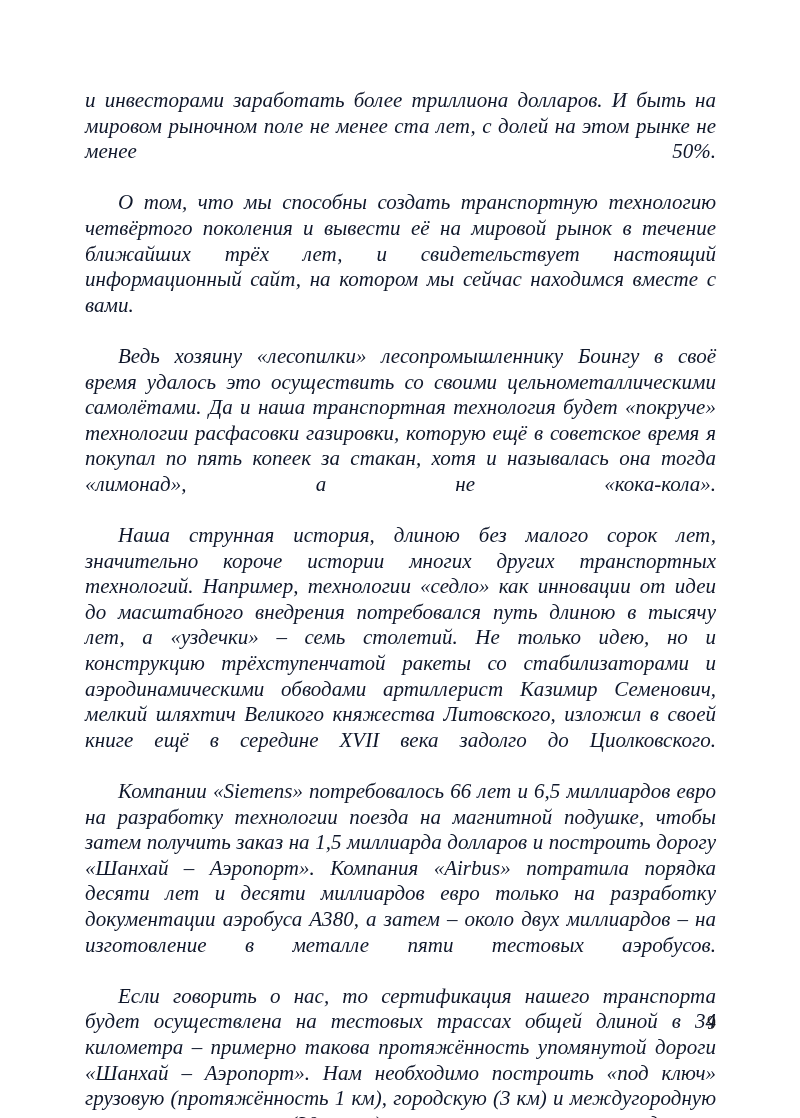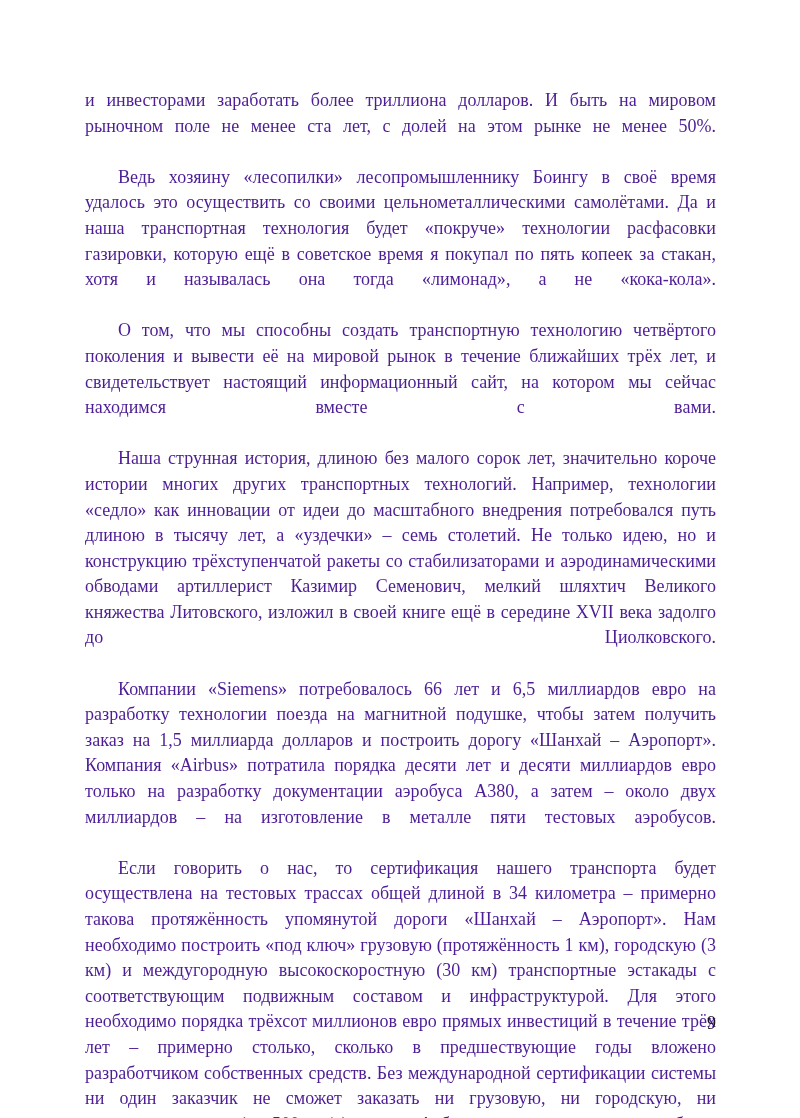--- a/index.html
+++ b/index.html
@@ -33,26 +33,27 @@
     top: 88px;
     width: 631px;
   }
 
   p.para {
     margin: 0;
     padding: 0;
     text-indent: 33px;
     text-align: justify;
     text-justify: inter-word;
-    font-size: 18px;
+    font-size: 21px;
     line-height: 25.6px;
-    color: #4c1d95;
+    color: #0f172a;
     letter-spacing: 0.02px;
     word-spacing: 0.2px;
     hyphens: manual;
+    font-style: italic;
   }
 
   
   p.para.continuation {
     text-indent: 0;
   }
 
   
   p.para::after {
     content: "";
@@ -74,23 +75,23 @@
 </style>
 </head>
 <body>
 
 <div class="page">
 
   <div class="text-block">
 
     <p class="para continuation">и инвесторами заработать более триллиона долларов. И быть на мировом рыночном поле не менее ста лет, с долей на этом рынке не менее 50%.</p>
 
+    <p class="para">О том, что мы способны создать транспортную технологию четвёртого поколения и вывести её на мировой рынок в течение ближайших трёх лет,  и свидетельствует настоящий информационный сайт, на котором мы сейчас находимся вместе с вами.</p>
+
     <p class="para">Ведь хозяину «лесопилки» лесопромышленнику Боингу в своё время удалось это осуществить со своими цельнометаллическими самолётами. Да и наша транспортная технология будет «покруче» технологии расфасовки газировки, которую ещё в советское время я покупал по пять копеек за стакан, хотя и называлась она тогда «лимонад», а не «кока-кола».</p>
-
-    <p class="para">О том, что мы способны создать транспортную технологию четвёртого поколения и вывести её на мировой рынок в течение ближайших трёх лет,  и свидетельствует настоящий информационный сайт, на котором мы сейчас находимся вместе с вами.</p>
 
     <p class="para">Наша струнная история, длиною без малого сорок лет, значительно короче истории многих других транспортных технологий. Например, технологии «седло» как инновации от идеи до масштабного внедрения потребовался путь длиною в тысячу лет, а «уздечки» – семь столетий. Не только идею, но и конструкцию трёхступенчатой ракеты со стабилизаторами и аэродинамическими обводами артиллерист Казимир Семенович, мелкий шляхтич Великого княжества Литовского, изложил в своей книге ещё в середине XVII века задолго до Циолковского.</p>
 
     <p class="para">Компании «Siemens» потребовалось 66 лет и 6,5 миллиардов евро на разработку технологии поезда на магнитной подушке, чтобы затем получить заказ на 1,5 миллиарда долларов и построить дорогу «Шанхай – Аэропорт». Компания «Airbus» потратила порядка десяти лет и десяти миллиардов евро только на разработку документации аэробуса А380, а затем – около двух миллиардов – на изготовление в металле пяти тестовых аэробусов.</p>
 
     <p class="para">Если говорить о нас, то сертификация нашего транспорта будет осуществлена на тестовых трассах общей длиной в 34 километра – примерно такова протяжённость упомянутой дороги «Шанхай – Аэропорт». Нам необходимо построить «под ключ» грузовую (протяжённость 1 км), городскую (3 км) и междугородную высокоскоростную (30 км) транспортные эстакады с соответствующим подвижным составом и инфраструктурой. Для этого необходимо порядка трёхсот миллионов евро прямых инвестиций в течение трёх лет – примерно столько, сколько в предшествующие годы вложено разработчиком собственных средств. Без международной сертификации системы ни один заказчик не сможет заказать ни грузовую, ни городскую, ни высокоскоростную (до 500 км/ч) дорогу. А без заказов, естественно, не будет никакого бизнеса вообще.</p>
 
   </div>
 
   <div class="page-number">9</div>

